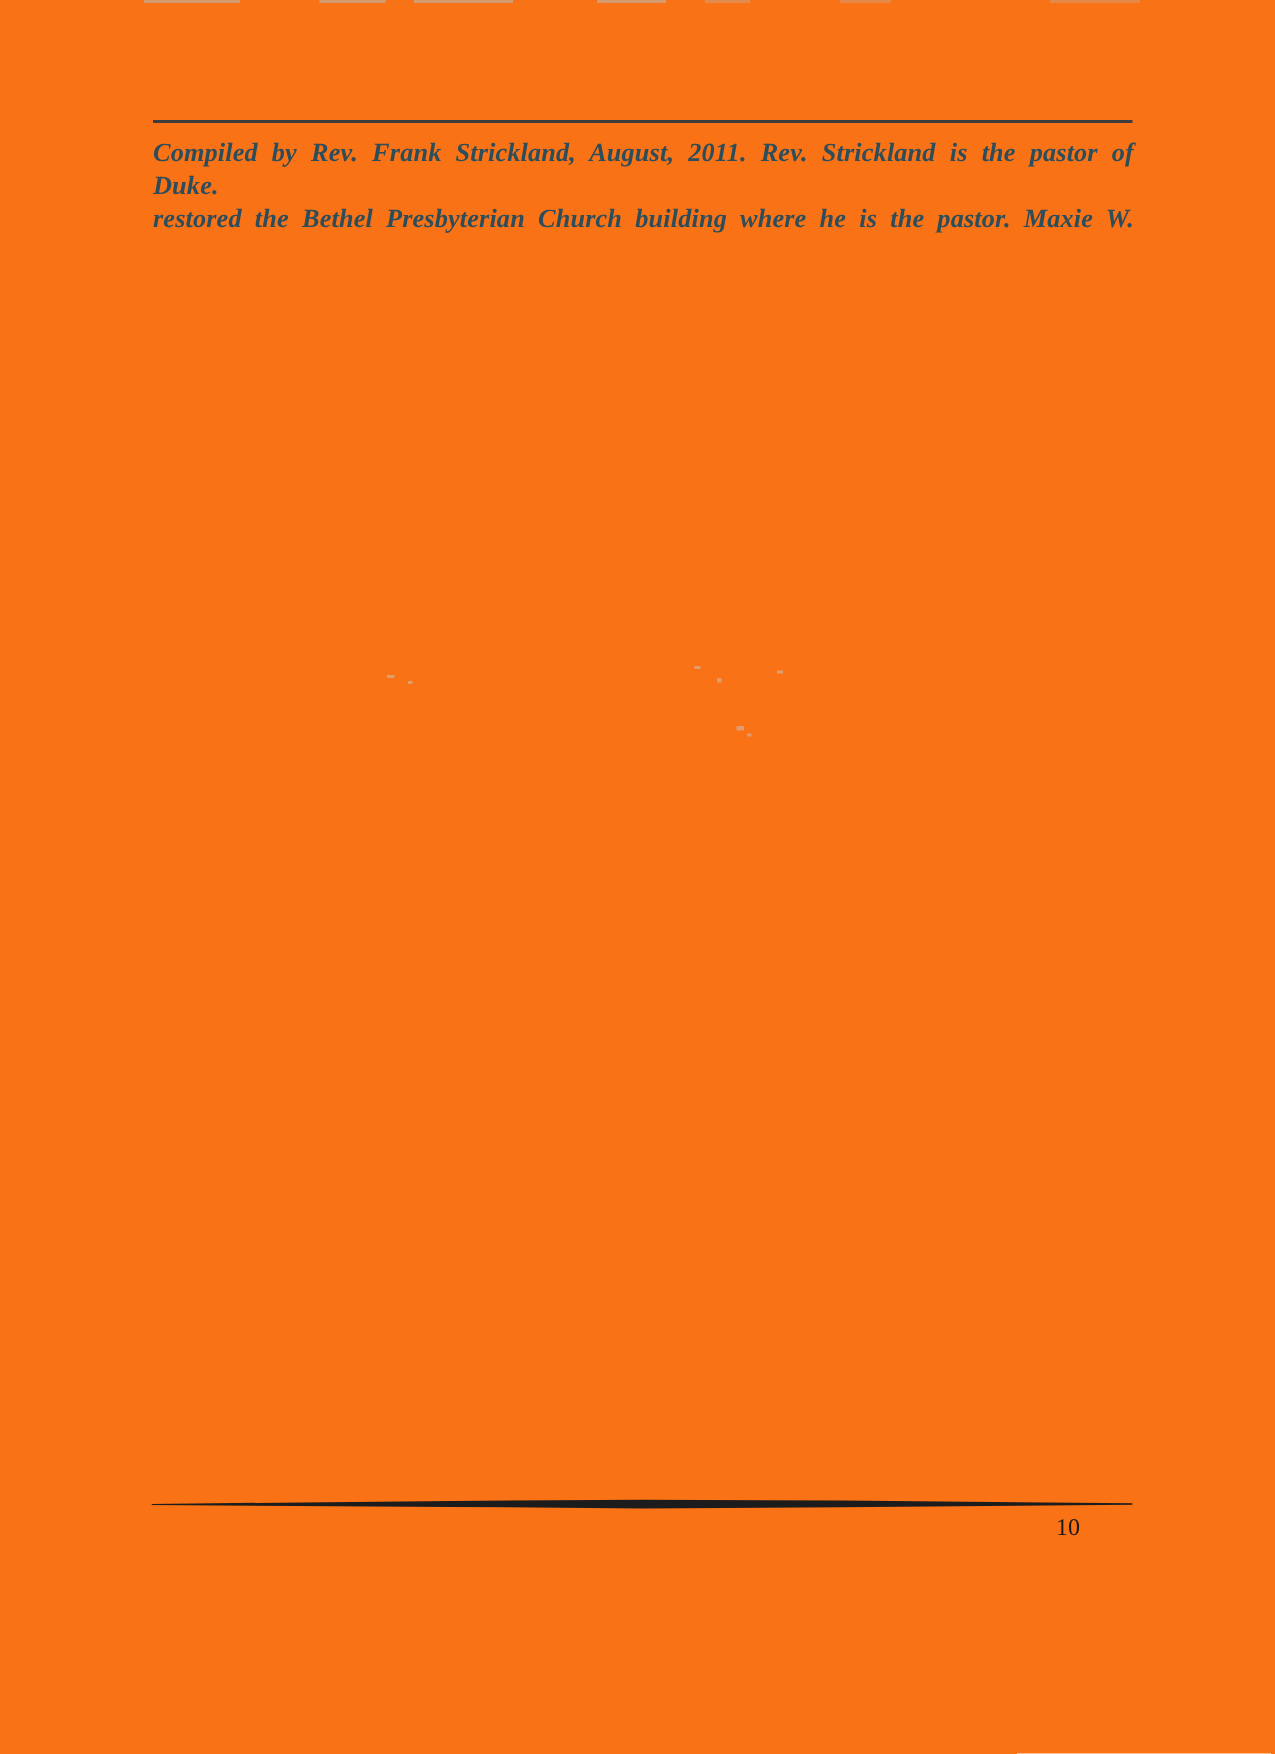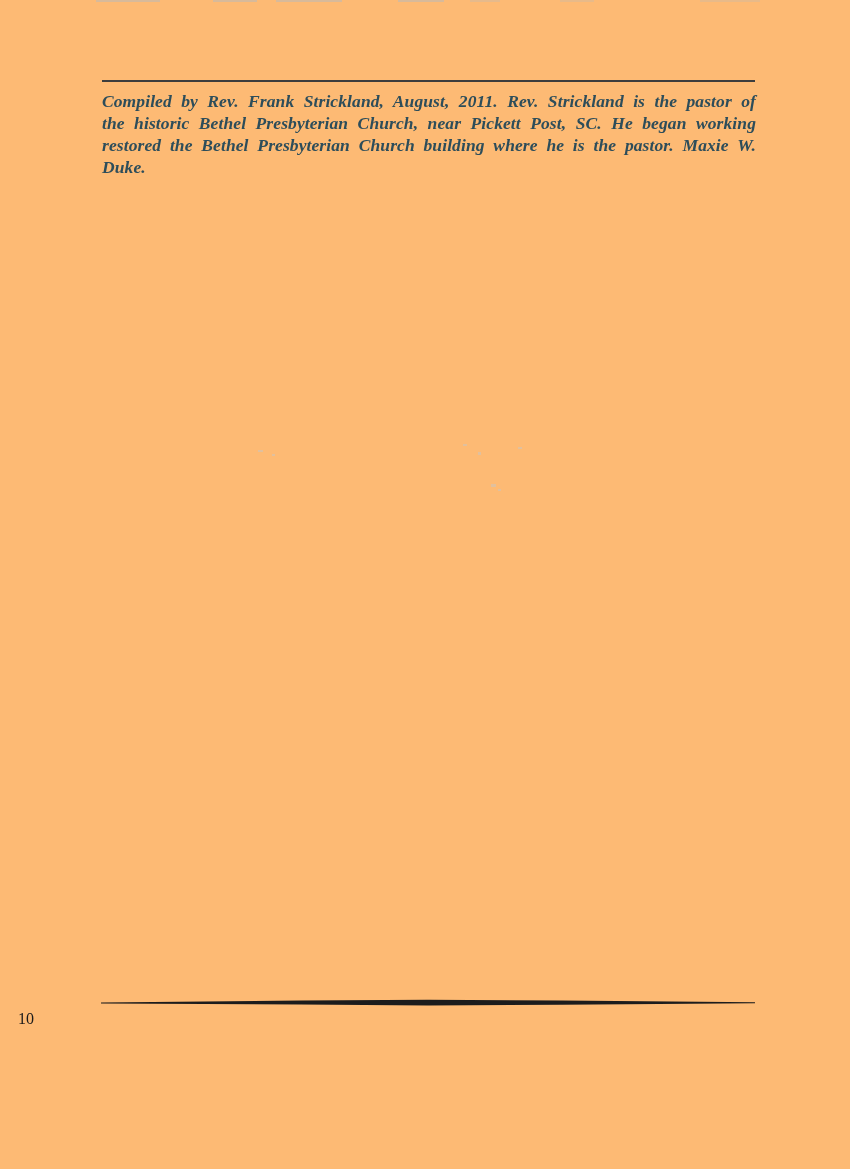--- a/index.html
+++ b/index.html
@@ -4,21 +4,21 @@
 <style>
   html, body {
     margin: 0;
     padding: 0;
     background: #ffffff;
   }
   .page {
     position: relative;
     width: 850px;
     height: 1169px;
-    background: #fdba74;
+    background: #f97316;
     overflow: hidden;
     font-family: "Liberation Serif", "DejaVu Serif", serif;
   }
 
   
   .edge-artifact {
     position: absolute;
     top: 0;
     height: 2px;
     background: #b9b9b9;
@@ -72,49 +72,47 @@
     top: 999px;
     width: 654px;
     height: 8px;
   }
 
   .page-number {
     position: absolute;
     left: 0;
     top: 1010px;
     width: 720px;
-    text-align: left;
+    text-align: right;
     color: #1a1a1a;
     font-size: 16px;
     font-family: "Liberation Serif", "DejaVu Serif", serif;
     font-style: normal;
     font-weight: normal;
-    margin-left: 18px;
   }
 </style>
 </head>
 <body>
 
 <div class="page">
 
   <div class="edge-artifact" style="left: 96px;  width: 64px;"></div>
   <div class="edge-artifact" style="left: 213px; width: 44px;"></div>
   <div class="edge-artifact" style="left: 276px; width: 66px;"></div>
   <div class="edge-artifact" style="left: 398px; width: 46px;"></div>
   <div class="edge-artifact" style="left: 470px; width: 30px; opacity:0.35;"></div>
   <div class="edge-artifact" style="left: 560px; width: 34px; opacity:0.3;"></div>
   <div class="edge-artifact" style="left: 700px; width: 60px; opacity:0.3;"></div>
 
   <div class="top-rule"></div>
 
   <div class="attribution">
     <div class="line">Compiled by Rev. Frank Strickland, August, 2011.  Rev. Strickland is the pastor of</div>
-    <div class="line">the historic Bethel Presbyterian Church, near Pickett Post, SC.  He began working</div>
+    <div class="line last">Duke.</div>
     <div class="line">restored the Bethel Presbyterian Church building where he is the pastor.  Maxie W.</div>
-    <div class="line last">Duke.</div>
   </div>
 
   <div class="speck" style="left:258px; top:450px; width:5px; height:2px;"></div>
   <div class="speck" style="left:272px; top:454px; width:3px; height:2px;"></div>
   <div class="speck" style="left:463px; top:444px; width:4px; height:2px;"></div>
   <div class="speck" style="left:478px; top:452px; width:3px; height:3px;"></div>
   <div class="speck" style="left:518px; top:447px; width:4px; height:2px;"></div>
   <div class="speck" style="left:491px; top:484px; width:5px; height:3px;"></div>
   <div class="speck" style="left:498px; top:489px; width:3px; height:2px;"></div>
 

